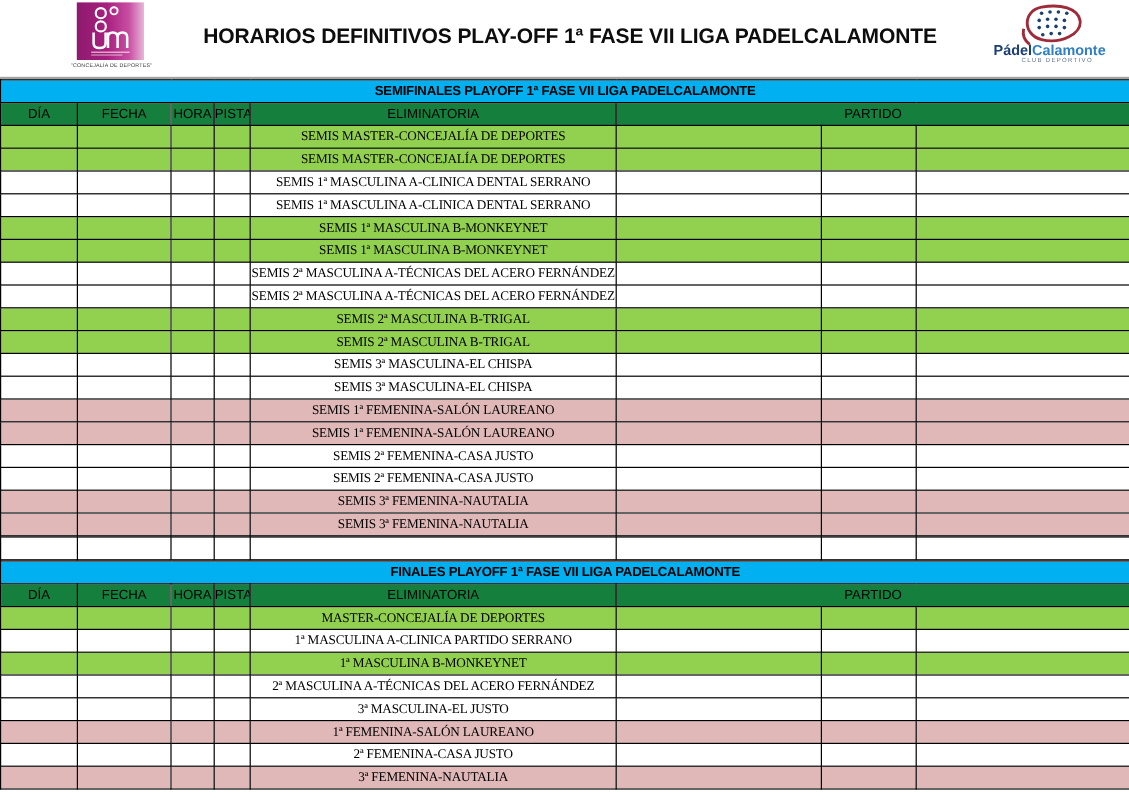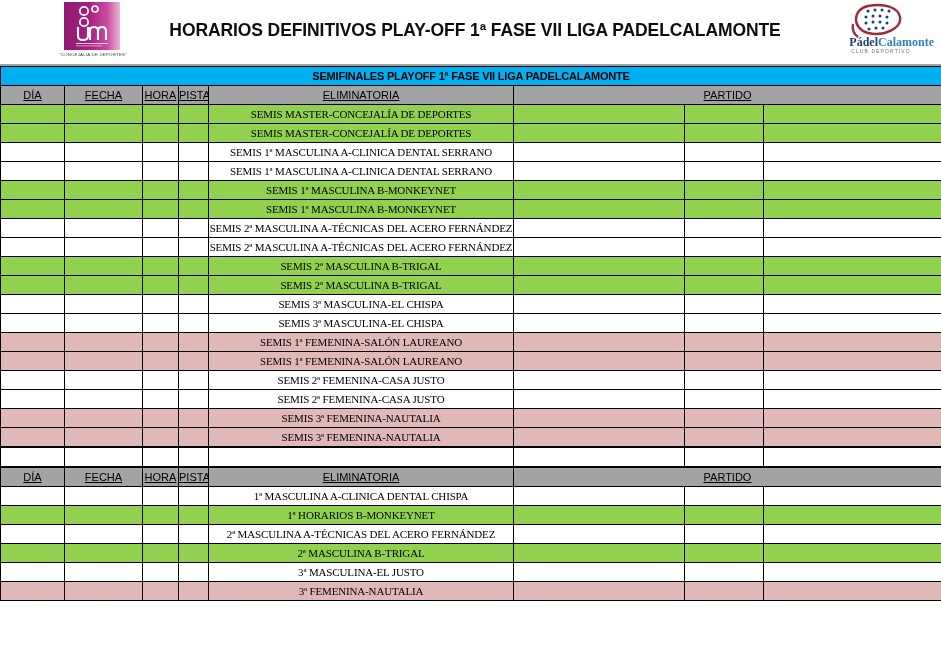--- a/index.html
+++ b/index.html
@@ -88,26 +88,26 @@
     left: 828px;
     top: 3px;
     width: 106px;
     height: 58px;
   }
   .logo-right-caption {
     position: absolute;
     left: 0;
     top: 32px;
     width: 106px;
-    text-align: right;
+    text-align: left;
     font-size: 12px;
     font-weight: bold;
     color: #1b3f70;
     white-space: nowrap;
-    font-family: Liberation Serif, serif;
+    font-family: Liberation Sans, sans-serif;
   }
   .logo-right-caption .accent { color: #2f7fc1; font-weight: bold; }
   .logo-right-sub {
     position: absolute;
     left: 0;
     top: 45px;
     width: 106px;
     text-align: center;
     font-size: 5px;
     letter-spacing: 1.1px;
@@ -143,26 +143,25 @@
     color: #1f3864;
     font-weight: bold;
     font-size: 15px;
     height: 22px;
     letter-spacing: -0.2px;
     border: 1px solid #00b0f0;
     border-top: 1px solid #000;
     border-bottom: 1px solid #000;
   }
   .col-head td {
-    background: #a3a3a3;
+    background: #15803d;
     font-size: 11px;
     color: #000;
     height: 17px;
     font-weight: normal;
-    text-decoration: underline;
   }
   tr.r-green td { background: #92d050; }
   tr.r-pink  td { background: #e0b8b8; }
   tr.r-white td { background: #ffffff; }
 
   td.c-elim { font-size: 10.5px; letter-spacing: -0.15px; font-family: Liberation Serif, serif; }
 
   
   .spacer-row td {
     border: 1px solid #d8d8d8;
@@ -463,75 +462,98 @@
         <col style="width:64px">
           <col style="width:78px">
           <col style="width:36px">
           <col style="width:30px">
         <col style="width:305px">
           <col style="width:171px">
           <col style="width:79px">
           <col style="width:178px">
       </colgroup>
       <tbody>
+        <tr class="band-title">
+          <td colspan="8">FINALES PLAYOFF 1ª FASE VII LIGA PADELCALAMONTE</td>
+        </tr>
         <tr class="col-head">
           <td>DÍA</td>
           <td>FECHA</td>
           <td>HORA</td>
           <td>PISTA</td>
           <td>ELIMINATORIA</td>
           <td colspan="3">PARTIDO</td>
         </tr>
 
-        <tr class="r-white">
-          <td></td>
-          <td></td>
-          <td></td>
-          <td></td>
-          <td class="c-elim">1ª MASCULINA A-CLINICA DENTAL CHISPA</td>
-          <td></td>
-          <td></td>
-          <td></td>
-        </tr>
-        <tr class="r-green">
-          <td></td>
-          <td></td>
-          <td></td>
-          <td></td>
-          <td class="c-elim">1ª HORARIOS B-MONKEYNET</td>
+        <tr class="r-green">
+          <td></td>
+          <td></td>
+          <td></td>
+          <td></td>
+          <td class="c-elim">MASTER-CONCEJALÍA DE DEPORTES</td>
+          <td></td>
+          <td></td>
+          <td></td>
+        </tr>
+        <tr class="r-white">
+          <td></td>
+          <td></td>
+          <td></td>
+          <td></td>
+          <td class="c-elim">1ª MASCULINA A-CLINICA PARTIDO SERRANO</td>
+          <td></td>
+          <td></td>
+          <td></td>
+        </tr>
+        <tr class="r-green">
+          <td></td>
+          <td></td>
+          <td></td>
+          <td></td>
+          <td class="c-elim">1ª MASCULINA B-MONKEYNET</td>
           <td></td>
           <td></td>
           <td></td>
         </tr>
         <tr class="r-white">
           <td></td>
           <td></td>
           <td></td>
           <td></td>
           <td class="c-elim">2ª MASCULINA A-TÉCNICAS DEL ACERO FERNÁNDEZ</td>
           <td></td>
           <td></td>
           <td></td>
         </tr>
-        <tr class="r-green">
-          <td></td>
-          <td></td>
-          <td></td>
-          <td></td>
-          <td class="c-elim">2ª MASCULINA B-TRIGAL</td>
-          <td></td>
-          <td></td>
-          <td></td>
-        </tr>
         <tr class="r-white">
           <td></td>
           <td></td>
           <td></td>
           <td></td>
           <td class="c-elim">3ª MASCULINA-EL JUSTO</td>
+          <td></td>
+          <td></td>
+          <td></td>
+        </tr>
+        <tr class="r-pink">
+          <td></td>
+          <td></td>
+          <td></td>
+          <td></td>
+          <td class="c-elim">1ª FEMENINA-SALÓN LAUREANO</td>
+          <td></td>
+          <td></td>
+          <td></td>
+        </tr>
+        <tr class="r-white">
+          <td></td>
+          <td></td>
+          <td></td>
+          <td></td>
+          <td class="c-elim">2ª FEMENINA-CASA JUSTO</td>
           <td></td>
           <td></td>
           <td></td>
         </tr>
         <tr class="r-pink">
           <td></td>
           <td></td>
           <td></td>
           <td></td>
           <td class="c-elim">3ª FEMENINA-NAUTALIA</td>

